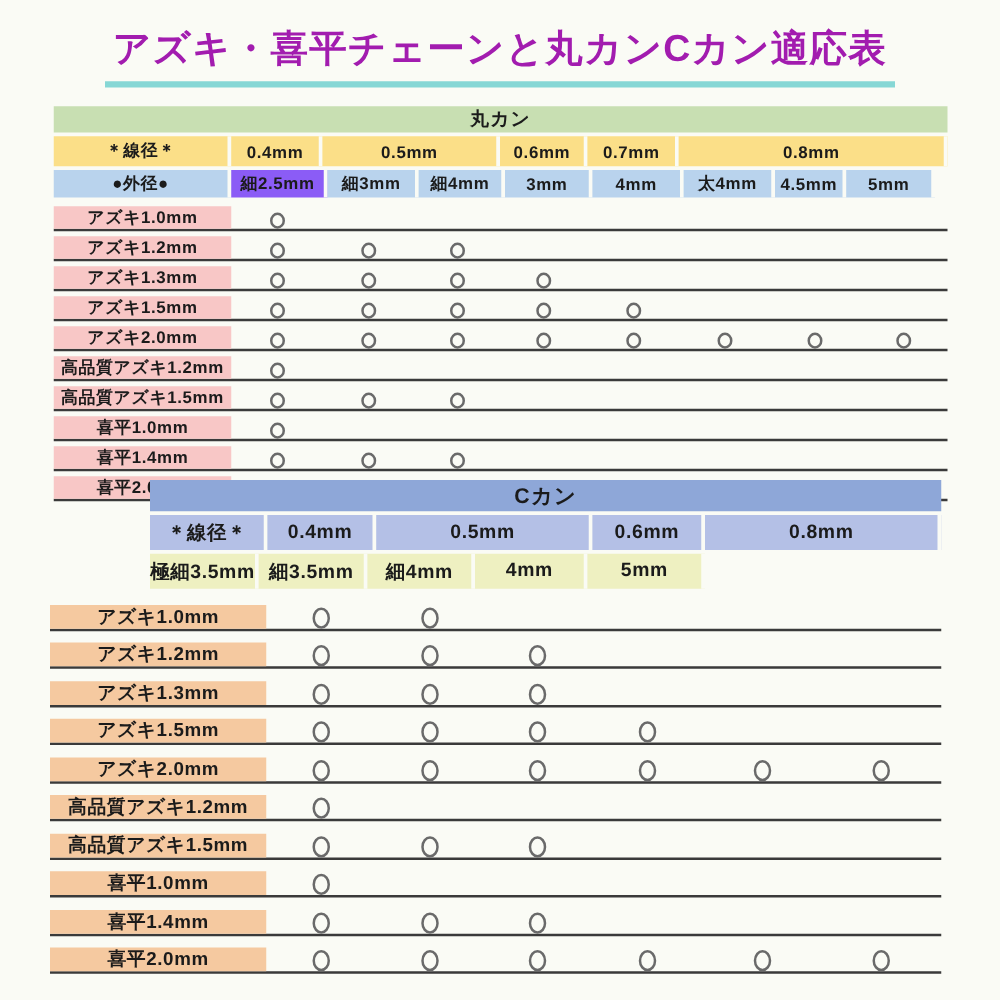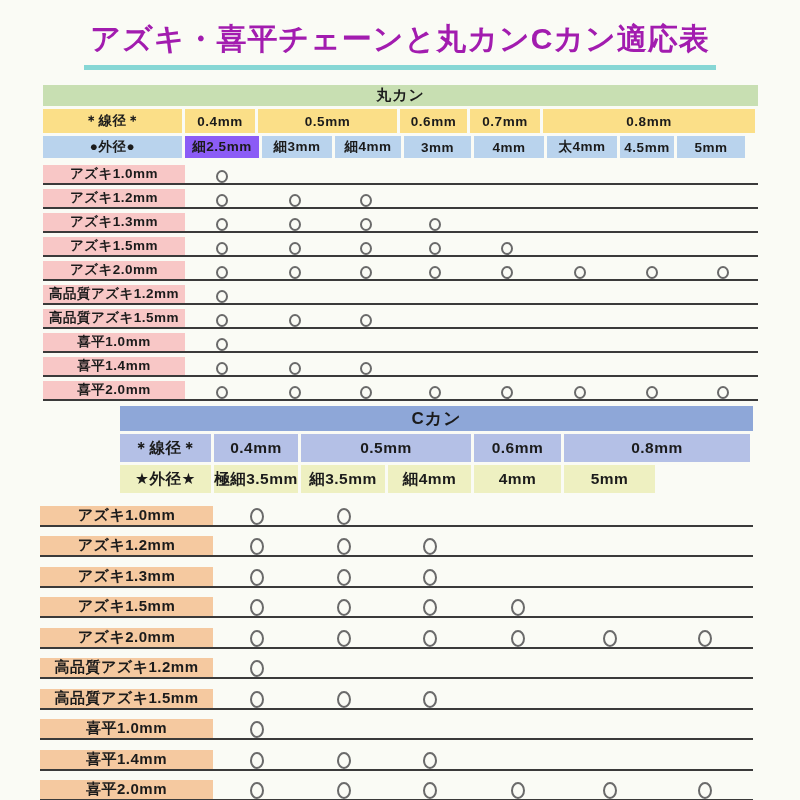--- a/index.html
+++ b/index.html
@@ -253,31 +253,30 @@
         </div>
         <div class="mcell" style="width: 71px;">
           <div class="mark" title="○"></div>
         </div>
         <div class="mcell" style="width: 71px;">
           <div class="mark" title="○"></div>
         </div>
       </div>
     </div>
   </section>
-<section class="tbl t2" id="t2" style="left: 40px; top: 406px; width: 713px;">
+<section class="tbl t2" id="t2" style="left: 40px; top: 384px; width: 713px;">
     <div class="band" style="margin-left: 80px; width: 633px; height: 25px; background: rgb(142, 167, 216);">Cカン</div>
     <div class="hrow" style="margin-left: 80px; margin-top: 3px; height: 28px;">
       <div class="hcell" style="width: 94px; background: rgb(180, 192, 230);">＊線径＊</div>
       <div class="hcell" style="width: 87px; background: rgb(180, 192, 230);">0.4mm</div>
       <div class="hcell" style="width: 173px; background: rgb(180, 192, 230);">0.5mm</div>
       <div class="hcell" style="width: 90px; background: rgb(180, 192, 230);">0.6mm</div>
       <div class="hcell" style="width: 189px; background: rgb(180, 192, 230);">0.8mm</div>
     </div>
     <div class="hrow" style="margin-left: 80px; margin-top: 3px; height: 28px;">
-      <div class="hcell" style="width: 94px; background: rgb(238, 240, 193);">★外径★</div>
       <div class="hcell" style="width: 87px; background: rgb(238, 240, 193);">極細3.5mm</div>
       <div class="hcell" style="width: 87px; background: rgb(238, 240, 193);">細3.5mm</div>
       <div class="hcell" style="width: 86px; background: rgb(238, 240, 193);">細4mm</div>
       <div class="hcell" style="width: 90px; background: rgb(238, 240, 193);">4mm</div>
       <div class="hcell" style="width: 94px; background: rgb(238, 240, 193);">5mm</div>
     </div>
     <div class="tbody-wrap" style="margin-top: 3px;">
       <div class="brow" style="height: 30.5px;">
         <div class="rlabel" style="width: 173px; background: rgb(245, 201, 160);">アズキ1.0mm</div>
         <div class="mcell" style="width: 87px;">

